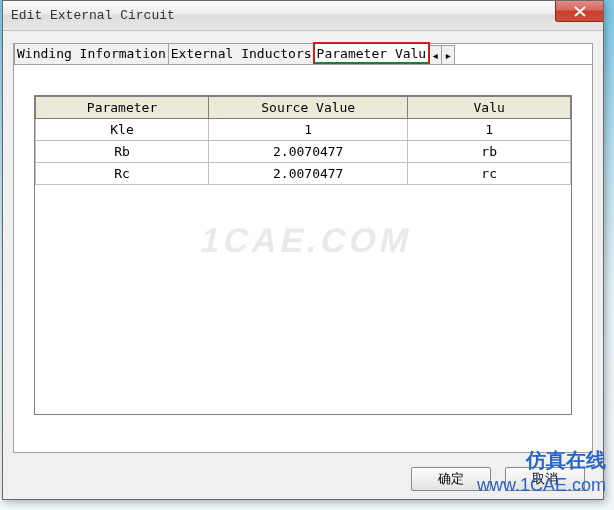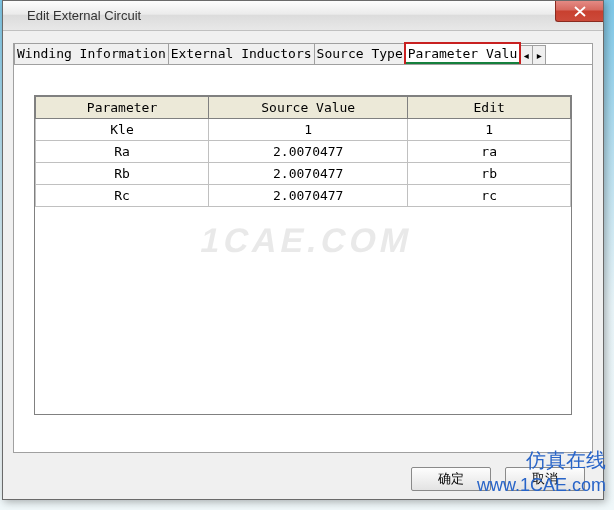--- a/index.html
+++ b/index.html
@@ -25,22 +25,22 @@
   }
   .titlebar {
     height: 30px;
     background: linear-gradient(to bottom, #fdfdfd 0%, #ebebeb 45%, #dcdcdc 50%, #e8e8e8 100%);
     display: flex;
     align-items: center;
     border-bottom: 1px solid #c0c0c0;
     position: relative;
   }
   .titlebar .title {
-    padding-left: 24px;
-    font-family: Liberation Sans, sans-serif;
+    padding-left: 8px;
+    font-family: Liberation Mono, monospace;
     font-size: 13px;
     color: #333;
   }
   .close-btn {
     position: absolute;
     right: 0;
     top: 0;
     width: 48px;
     height: 21px;
     background: linear-gradient(to bottom, #e48a84 0%, #d6695f 45%, #c8402f 50%, #cc4a3a 100%);
@@ -186,21 +186,21 @@
     pointer-events: none;
     z-index: 50;
   }
   .watermark-br1 {
     position: absolute;
     right: 8px;
     bottom: 36px;
     font-family: "SimSun", sans-serif;
     font-size: 20px;
     color: #2864c8;
-    font-weight: normal;
+    font-weight: bold;
     pointer-events: none;
     z-index: 60;
   }
   .watermark-br2 {
     position: absolute;
     right: 8px;
     bottom: 14px;
     font-family: Arial, sans-serif;
     font-size: 18px;
     color: #2864c8;
@@ -219,21 +219,20 @@
         <path d="M1 1 L11 10 M11 1 L1 10" stroke="#fff" stroke-width="1.8" fill="none"></path>
       </svg>
     </div>
   </div>
 
   <div class="dialog-body">
     <div class="tabset">
       <div class="tabbar">
         <div class="tab">Winding Information</div>
         <div class="tab">External Inductors</div>
-        <div class="tab">Source Type</div>
         <div class="tab active">Parameter Valu</div>
         <div class="tab-nav-btn">
           <span>◂</span>
         </div>
         <div class="tab-nav-btn">
           <span>▸</span>
         </div>
       </div>
 
       <div class="tab-content">
@@ -241,33 +240,28 @@
           <table class="grid">
             <colgroup>
                 <col class="c1">
                 <col class="c2">
                 <col class="c3">
               </colgroup>
             <thead>
               <tr>
                 <th>Parameter</th>
                 <th>Source Value</th>
-                <th>Edit</th>
+                <th>Valu</th>
               </tr>
             </thead>
             <tbody>
               <tr>
                 <td>Kle</td>
                 <td>1</td>
                 <td>1</td>
-              </tr>
-              <tr>
-                <td>Ra</td>
-                <td>2.0070477</td>
-                <td>ra</td>
               </tr>
               <tr>
                 <td>Rb</td>
                 <td>2.0070477</td>
                 <td>rb</td>
               </tr>
               <tr>
                 <td>Rc</td>
                 <td>2.0070477</td>
                 <td>rc</td>

